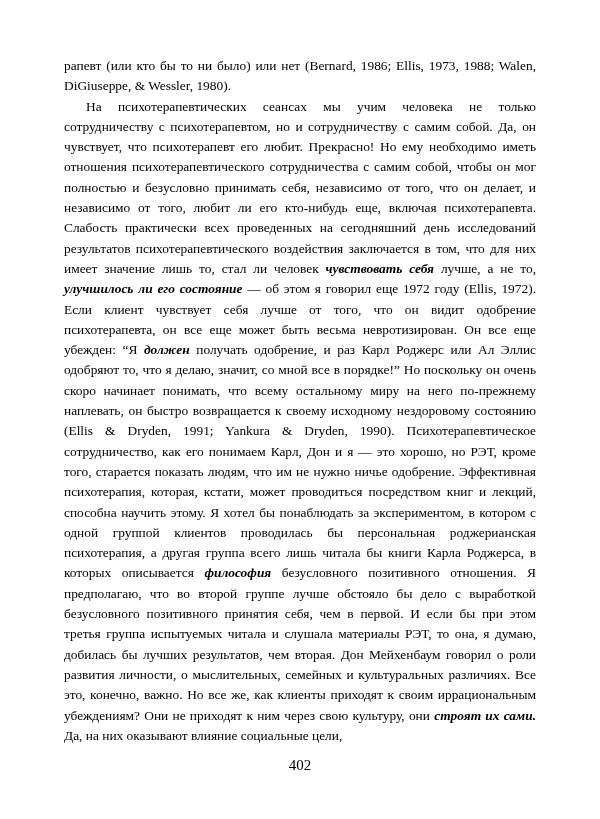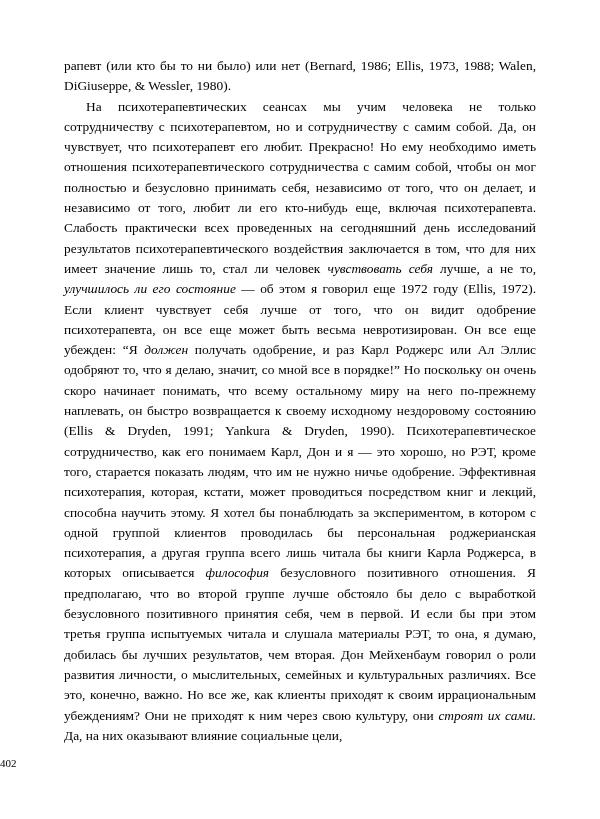--- a/index.html
+++ b/index.html
@@ -30,27 +30,29 @@
   .para {
     margin: 0;
     text-indent: 0;
   }
   .para-indent {
     margin: 0;
     text-indent: 22px;
   }
   .it {
     font-style: italic;
+    font-weight: bold;
   }
   .page-number {
     position: absolute;
     left: 0;
     right: 0;
     top: 757px;
-    font-size: 11px;
+    text-align: center;
+    font-size: 15px;
     font-family: "Liberation Serif", serif;
   }
 </style>
 </head>
 <body>
 
 <div class="page">
   <div class="body-text">
     <p class="para"><span>рапевт (или кто бы то ни было) или нет (Bernard, 1986; Ellis, 1973, 1988; Walen, DiGiuseppe, &amp; Wessler, 1980).</span></p>
     <p class="para-indent"><span>На психотерапевтических сеансах мы учим человека не только сотрудничеству с психотерапевтом, но и сотрудничеству с самим собой. Да, он чувствует, что психотерапевт его любит. Прекрасно! Но ему необходимо иметь отношения психотерапевтического сотрудничества с самим собой, чтобы он мог полностью и безусловно принимать себя, независимо от того, что он делает, и независимо от того, любит ли его кто-нибудь еще, включая психотерапевта. Слабость практически всех проведенных на сегодняшний день исследований результатов психотерапевтического воздействия заключается в том, что для них имеет значение лишь то, стал ли человек </span><span class="it">чувствовать себя</span><span> лучше, а не то, </span><span class="it">улучшилось ли его состояние</span><span> — об этом я говорил еще 1972 году (Ellis, 1972). Если клиент чувствует себя лучше от того, что он видит одобрение психотерапевта, он все еще может быть весьма невротизирован. Он все еще убежден: “Я </span><span class="it">должен</span><span> получать одобрение, и раз Карл Роджерс или Ал Эллис одобряют то, что я делаю, значит, со мной все в порядке!” Но поскольку он очень скоро начинает понимать, что всему остальному миру на него по-прежнему наплевать, он быстро возвращается к своему исходному нездоровому состоянию (Ellis &amp; Dryden, 1991; Yankura &amp; Dryden, 1990). Психотерапевтическое сотрудничество, как его понимаем Карл, Дон и я — это хорошо, но РЭТ, кроме того, старается показать людям, что им не нужно ничье одобрение. Эффективная психотерапия, которая, кстати, может проводиться посредством книг и лекций, способна научить этому. Я хотел бы понаблюдать за экспериментом, в котором с одной группой клиентов проводилась бы персональная роджерианская психотерапия, а другая группа всего лишь читала бы книги Карла Роджерса, в которых описывается </span><span class="it">философия</span><span> безусловного позитивного отношения. Я предполагаю, что во второй группе лучше обстояло бы дело с выработкой безусловного позитивного принятия себя, чем в первой. И если бы при этом третья группа испытуемых читала и слушала материалы РЭТ, то она, я думаю, добилась бы лучших результатов, чем вторая. Дон Мейхенбаум говорил о роли развития личности, о мыслительных, семейных и культуральных различиях. Все это, конечно, важно. Но все же, как клиенты приходят к своим иррациональным убеждениям? Они не приходят к ним через свою культуру, они </span><span class="it">строят их сами.</span><span> Да, на них оказывают влияние социальные цели,</span></p>

